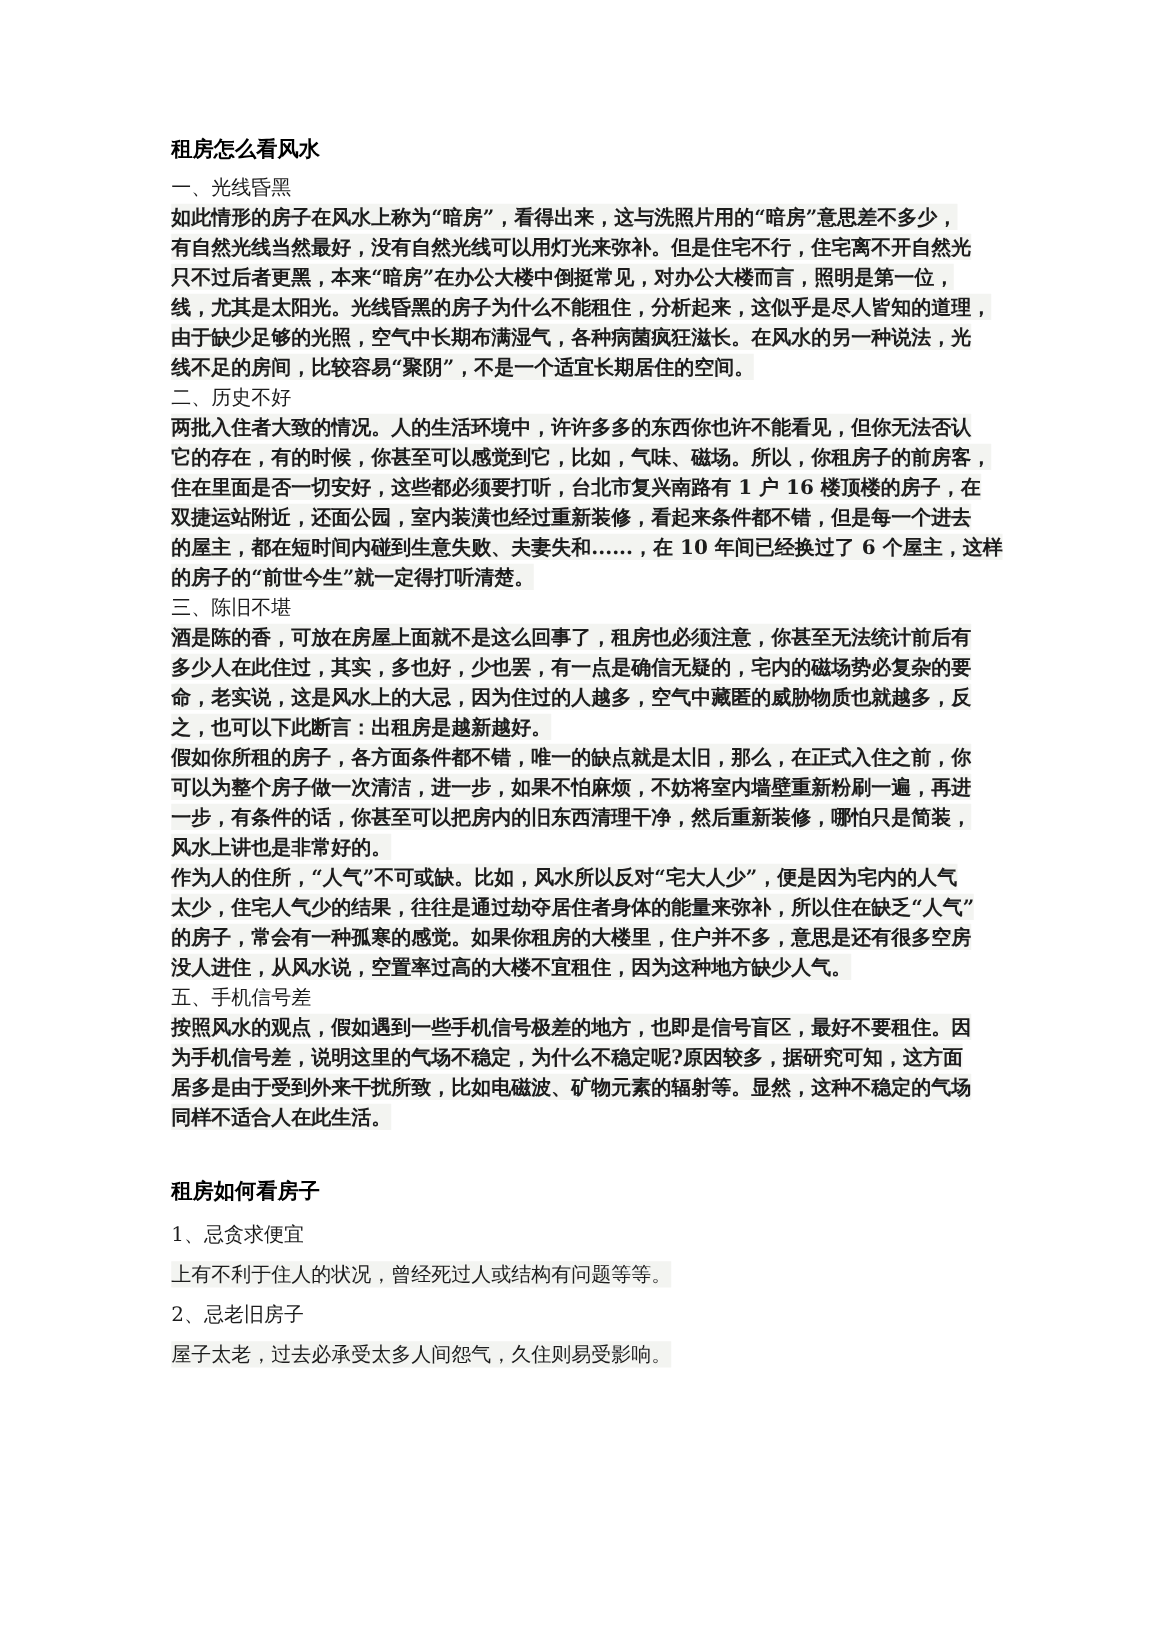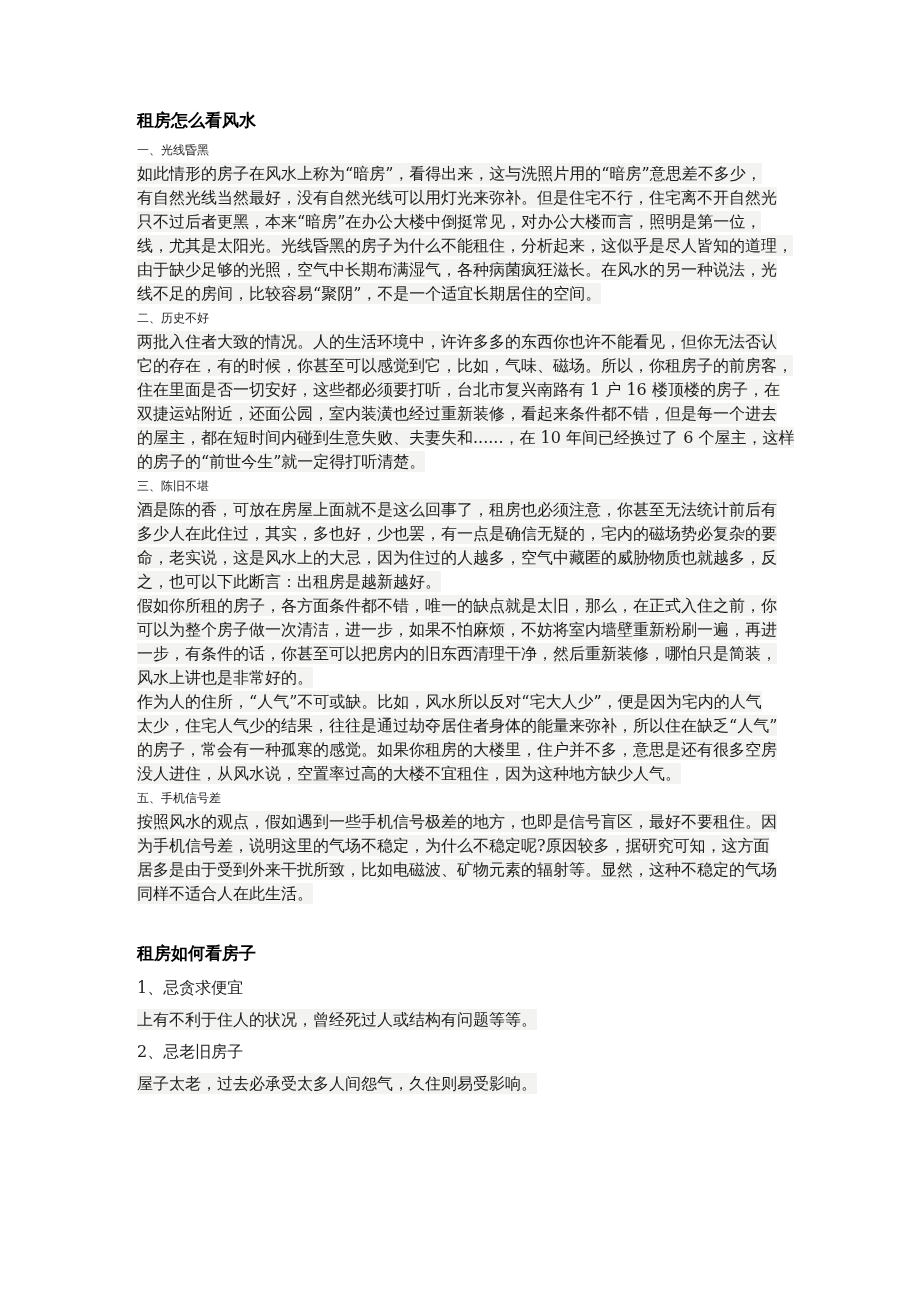--- a/index.html
+++ b/index.html
@@ -28,28 +28,29 @@
     line-height: 20px;
     color: var(--heading, #000000);
     margin: 0 0 8px 0;
     white-space: nowrap;
   }
   .title2 {
     margin-top: 37px;
     margin-bottom: 14px;
   }
   .sec-header {
-    font-size: 12px;
+    font-size: 16px;
     line-height: 24px;
     white-space: nowrap;
   }
   .line {
     font-size: 16px;
     line-height: 24px;
     white-space: nowrap;
+    font-weight: bold;
   }
   .band {
     background: var(--band, #f3f4f1);
     padding: 1px 0;
   }
   .item-header {
     font-size: 16px;
     line-height: 22px;
     margin-bottom: 10px;
     white-space: nowrap;

